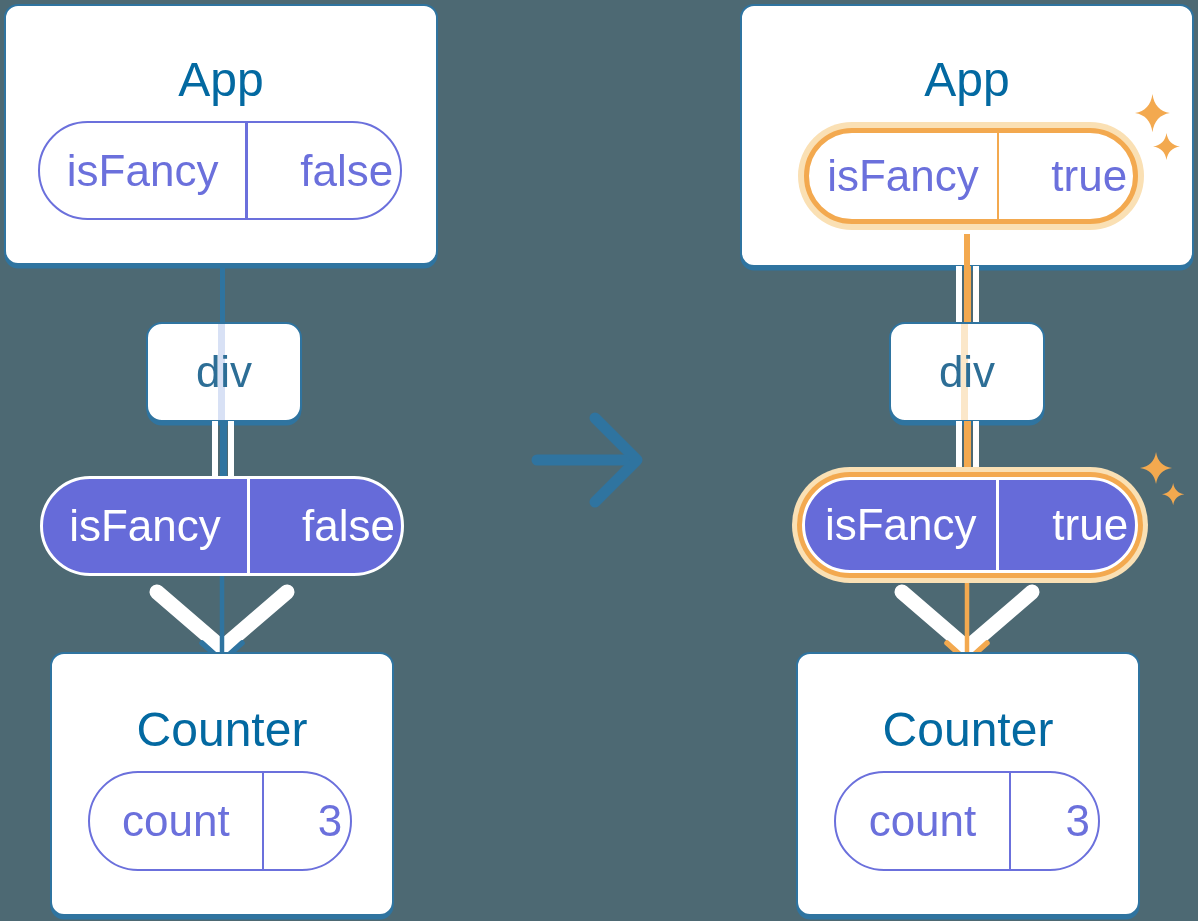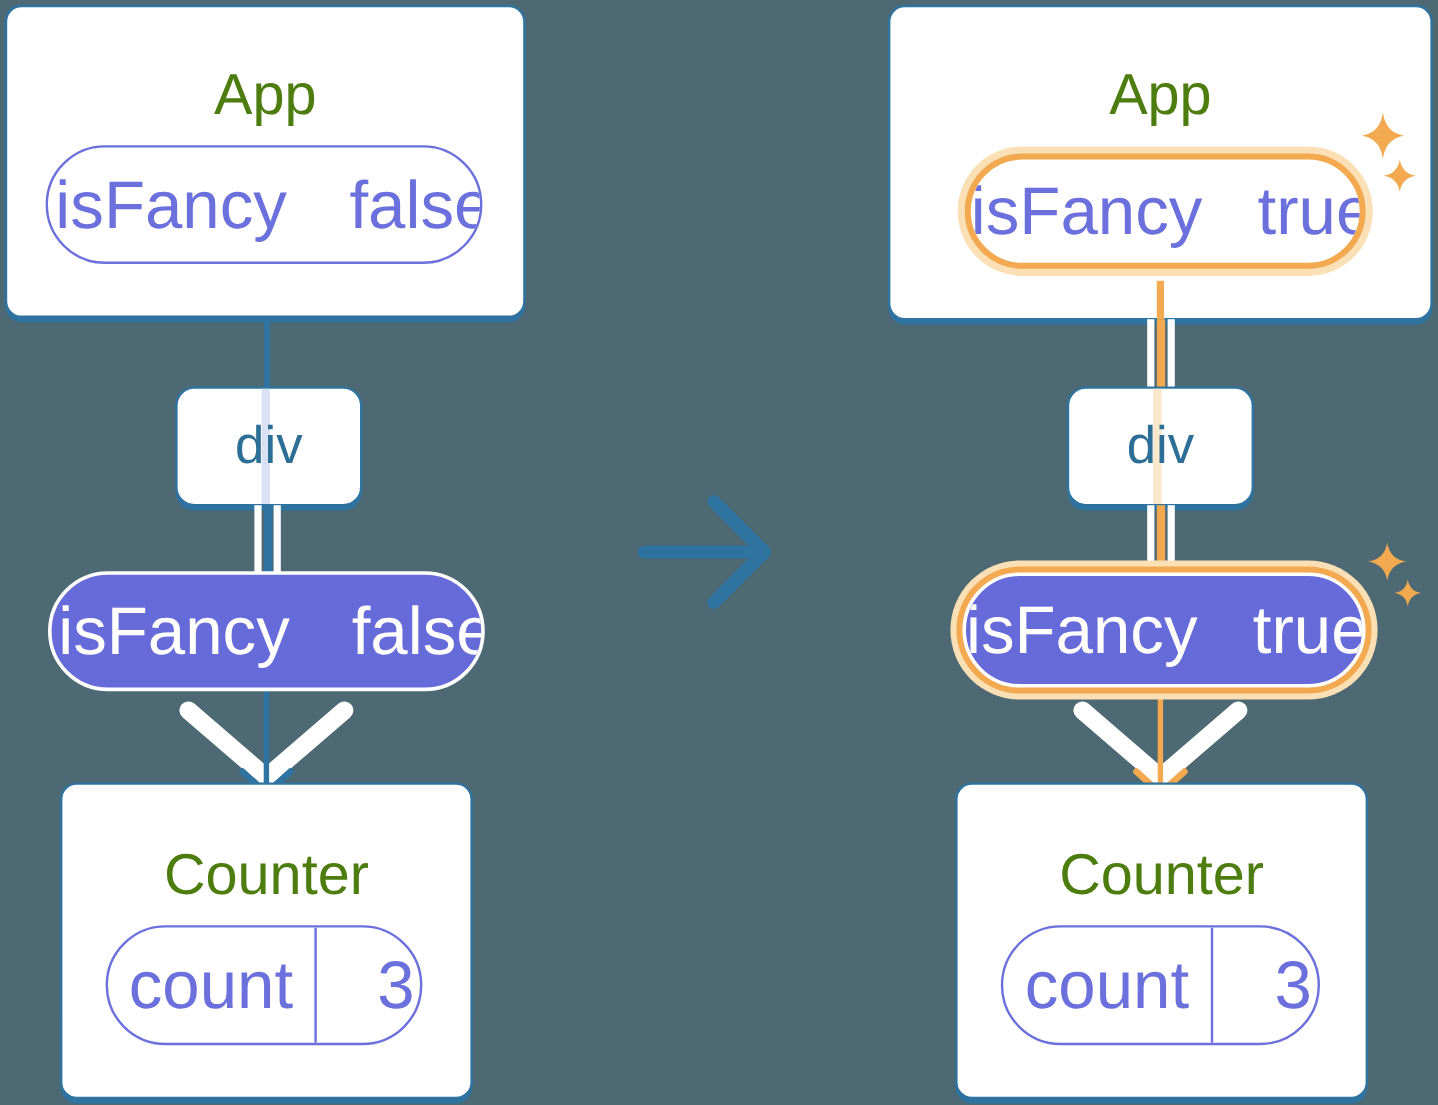--- a/index.html
+++ b/index.html
@@ -10,38 +10,38 @@
     -webkit-font-smoothing:antialiased;
   }
   .card {
     position:absolute; background:#FFFFFF;
     border:2.5px solid #2F74A0; border-radius:14px;
     box-shadow:0 4px 0 -0.5px #2F74A0;
     box-sizing:border-box;
   }
   .card-title {
     position:absolute; left:0; right:0; text-align:center;
-    font-size:48px; font-weight:500; color:#4d7c0f; line-height:1;
+    font-size:48px; font-weight:500; color:#0369a1; line-height:1;
   }
   .div-label {
     position:absolute; left:0; right:0; top:0; bottom:0;
     display:flex; align-items:center; justify-content:center;
     font-size:44px; font-weight:500; color:#2D6E96;
   }
   .stripe { position:absolute; top:0; bottom:0; width:7px; }
   .stripe-blue { background:#D8E1F5; }
   .stripe-orange { background:#FBE7C9; }
 
   .pill {
     position:absolute; border-radius:999px; box-sizing:border-box;
     display:flex; align-items:stretch; overflow:hidden;
   }
   .pill .cell {
     display:flex; align-items:center; justify-content:center;
-    font-size:56px; line-height:1; white-space:nowrap;
+    font-size:44px; line-height:1; white-space:nowrap;
   }
   .cell-name  { flex:0 0 57%; }
   .cell-value { flex:1 1 auto;padding-left:46px; }
   .pill-outline { background:#FFFFFF; border:2.5px solid #6B70DC; color:#6B70DC; }
   .pill-outline .sep { width:2.5px; background:#6B70DC; }
   .pill-filled { background:#666BD9; border:3px solid #FFFFFF; color:#FFFFFF; }
   .pill-filled .sep { width:3px; background:#FFFFFF; }
   .hl-outline {
     background:#FFFFFF; border:5px solid #F3A94F; color:#6B70DC;
     box-shadow:0 0 0 6px #FAE0B4;

